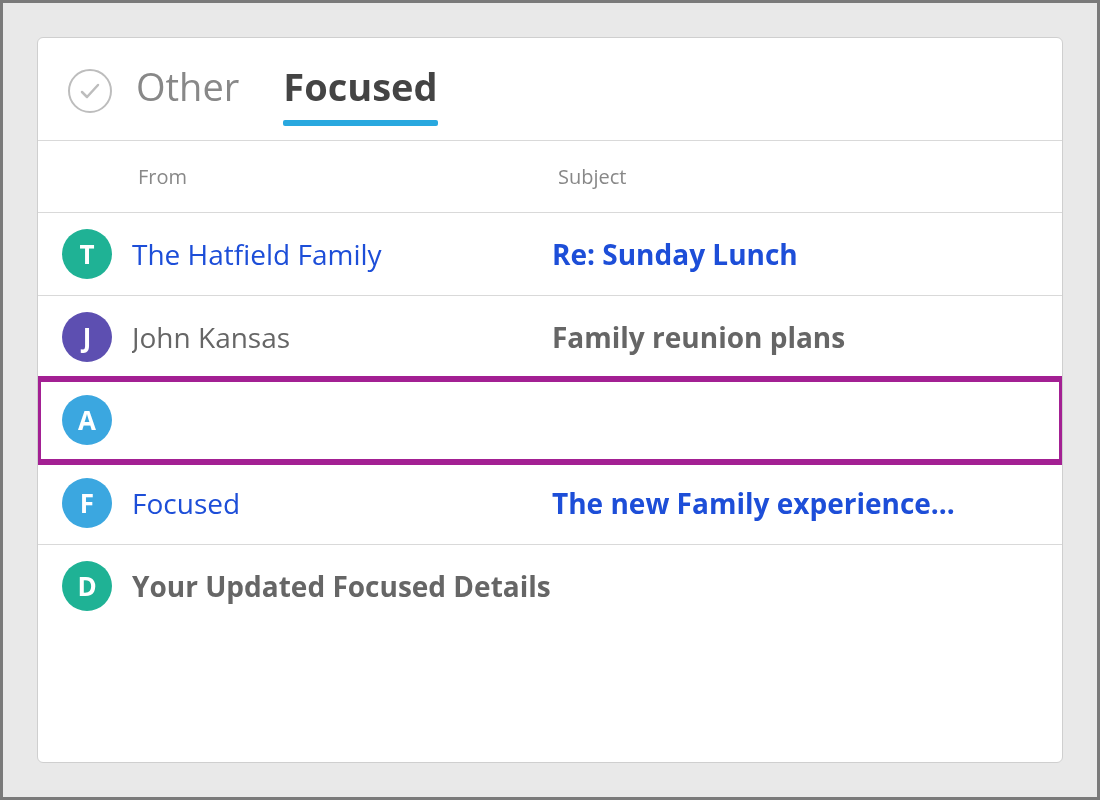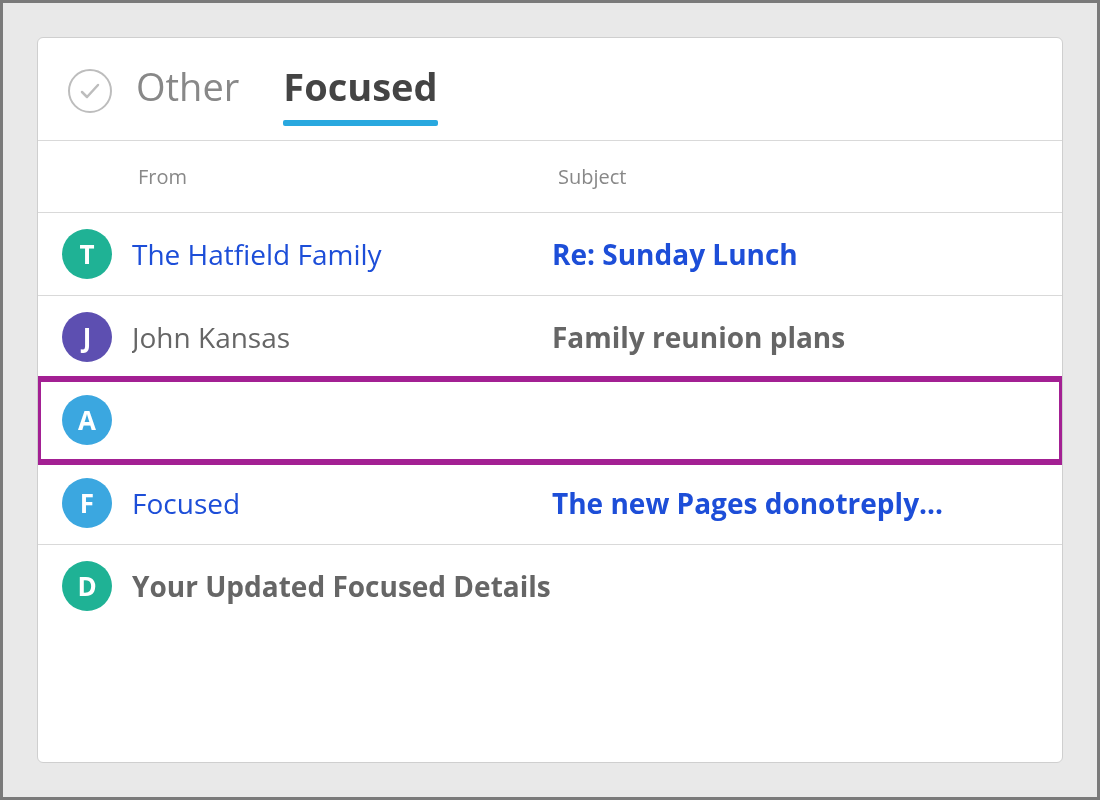--- a/index.html
+++ b/index.html
@@ -151,21 +151,21 @@
         <div class="subject-cell">Family reunion plans</div>
       </div>
       <div class="row highlighted">
         <div class="avatar" style="background: rgb(59, 167, 224);">A</div>
       </div>
       <div class="row unread">
         <div class="avatar" style="background: rgb(59, 167, 224);">F</div>
         <div class="from-cell">
           <span class="from-text">Focused</span>
         </div>
-        <div class="subject-cell">The new Pages donotreply...</div>
+        <div class="subject-cell">The new Family experience...</div>
       </div>
       <div class="row">
         <div class="avatar" style="background: rgb(31, 178, 149);">D</div>
         <div class="subject-cell">Your Updated Focused Details</div>
       </div>
     </div>
 
 </div>
 
 </body></html>

